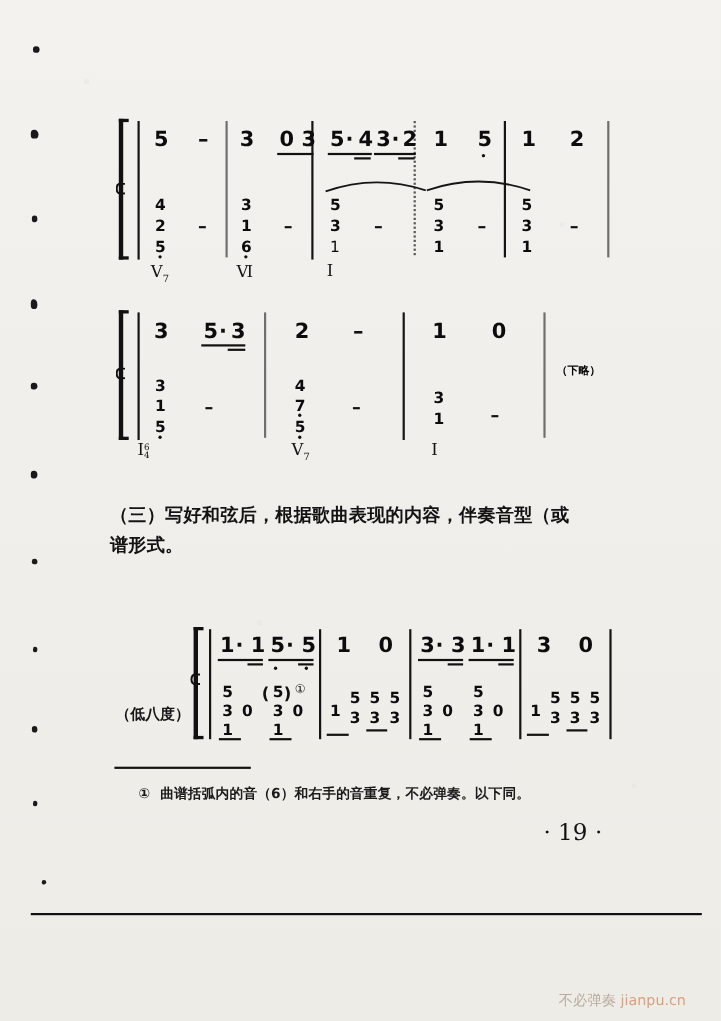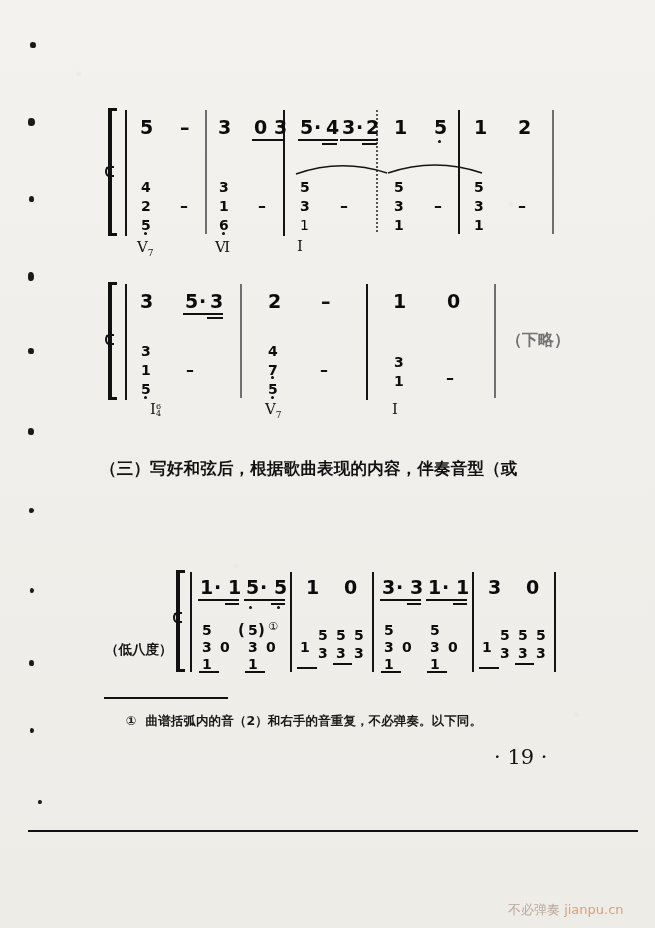--- a/index.html
+++ b/index.html
@@ -92,21 +92,21 @@
   }
 
   .octlabel{
     position:absolute;
     font-size:13.5px;font-weight:700;color:#151515;
     font-family:"DejaVu Sans","Liberation Sans",sans-serif;
     white-space:nowrap;
   }
   .tail-label{
     position:absolute;
-    font-size:16px;font-weight:700;color:#737373;
+    font-size:10px;font-weight:700;color:#000000;
     font-family:"DejaVu Sans","Liberation Sans",sans-serif;
     white-space:nowrap;
   }
 
   .rule{position:absolute;background:#111;height:2px;}
   .bottom-rule{position:absolute;background:#111;height:2px;}
 
   .footnote{
     position:absolute;
     font-size:12.5px;font-weight:700;color:#1a1a1a;
@@ -247,21 +247,21 @@
     <div class="note melody" style="left:160px;top:10px;">2</div>
     <div class="dash" style="left:213px;top:10px;">–</div>
     <div class="note melody" style="left:285px;top:10px;">1</div>
     <div class="note melody" style="left:339px;top:10px;">0</div>
 
     <div class="note chordnote" style="left:33px;top:62px;">3</div>
     <div class="note chordnote" style="left:33px;top:81px;">1</div>
     <div class="note chordnote" style="left:33px;top:100px;">5</div>
     <div class="dot-below" style="left:36px;top:114px;"></div>
     <div class="dash" style="left:78px;top:80px;font-size:16px;">–</div>
-    <div class="chordsym" style="left:42px;top:118px;">
+    <div class="chordsym" style="left:17px;top:118px;">
       <span>Ⅰ</span><sub style="display:inline-block;line-height:7px;font-size:8px;text-align:center;vertical-align:-2px;">6<br>4</sub>
     </div>
 
     <div class="note chordnote" style="left:160px;top:62px;">4</div>
     <div class="note chordnote" style="left:160px;top:81px;">7</div>
     <div class="dot-below" style="left:163px;top:94px;"></div>
     <div class="note chordnote" style="left:160px;top:100px;">5</div>
     <div class="dot-below" style="left:163px;top:114px;"></div>
     <div class="dash" style="left:212px;top:80px;font-size:16px;">–</div>
     <div class="chordsym" style="left:157px;top:118px;">
@@ -273,20 +273,21 @@
     <div class="dash" style="left:338px;top:88px;font-size:16px;">–</div>
     <div class="chordsym" style="left:284px;top:118px;">
       <span>Ⅰ</span>
     </div>
 
     <div class="tail-label" style="left:398px;top:48px;">（下略）</div>
   </div>
 
   <div class="para" style="left:100px;top:455px;">
     <div>（三）写好和弦后，根据歌曲表现的内容，伴奏音型（或</div>
+    <div>谱形式。</div>
   </div>
 
   <div class="octlabel" style="left:105px;top:641px;">（低八度）</div>
 
   <div class="system" style="left:176px;top:570px;width:390px;height:110px;">
     <div class="brace" style="height:102px;"></div>
     <div class="brace-mid" style="top:42px;"></div>
 
     <div class="barline" style="left:14px;top:2px;height:100px;"></div>
     <div class="barline" style="left:114px;top:2px;height:100px;"></div>
@@ -369,21 +370,21 @@
     <div class="note chordnote" style="left:324px;top:76px;">3</div>
     <div class="note chordnote" style="left:342px;top:58px;">5</div>
     <div class="note chordnote" style="left:342px;top:76px;">3</div>
     <div class="beam" style="left:339px;top:93px;width:19px;"></div>
     <div class="note chordnote" style="left:360px;top:58px;">5</div>
     <div class="note chordnote" style="left:360px;top:76px;">3</div>
   </div>
 
   <div class="rule" style="left:104px;top:697px;width:124px;"></div>
   <div class="footnote" style="left:126px;top:713px;">
-    <span>①</span>&nbsp;&nbsp;<span>曲谱括弧内的音（2）和右手的音重复，不必弹奏。以下同。</span>
+    <span>①</span>&nbsp;&nbsp;<span>曲谱括弧内的音（6）和右手的音重复，不必弹奏。以下同。</span>
   </div>
 
   <div class="pagenum" style="left:494px;top:745px;">
     <span>·</span>
     <span>19</span>
     <span>·</span>
   </div>
 
   <div class="bottom-rule" style="left:28px;top:830px;width:610px;"></div>
 

